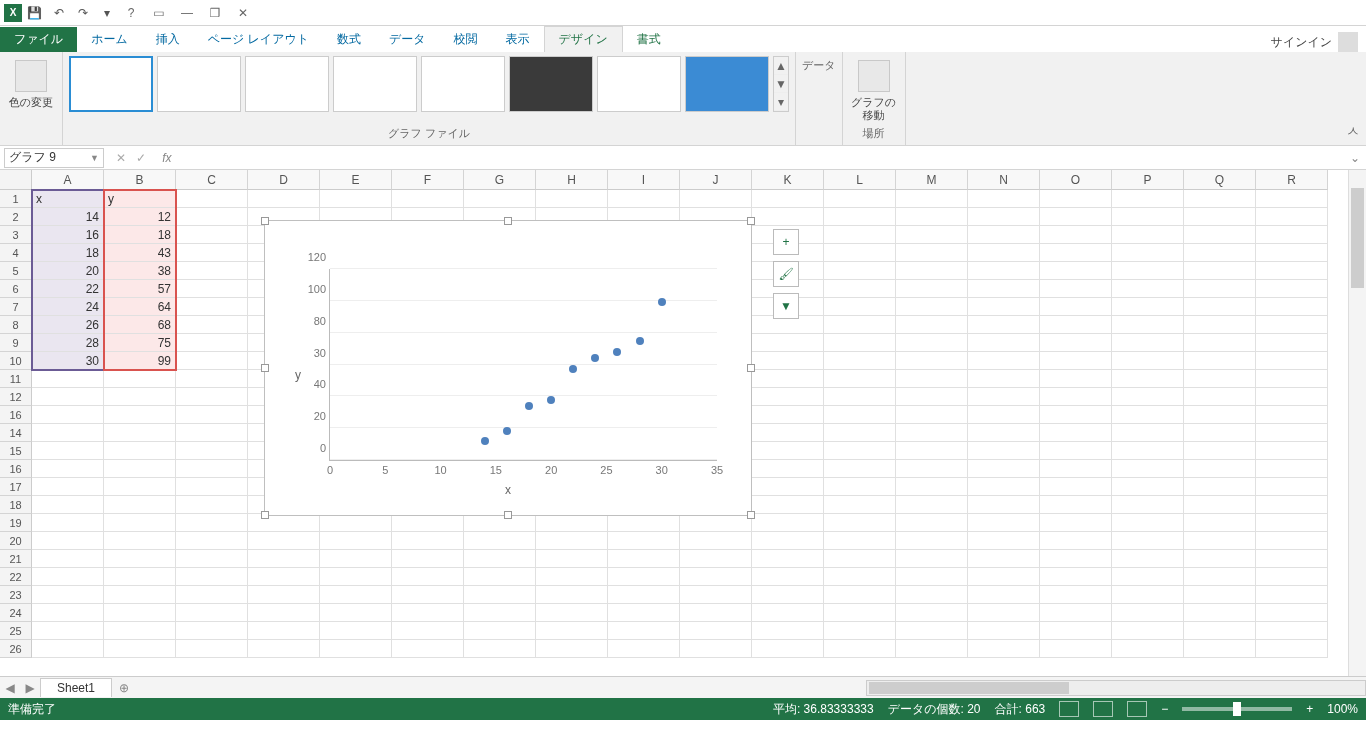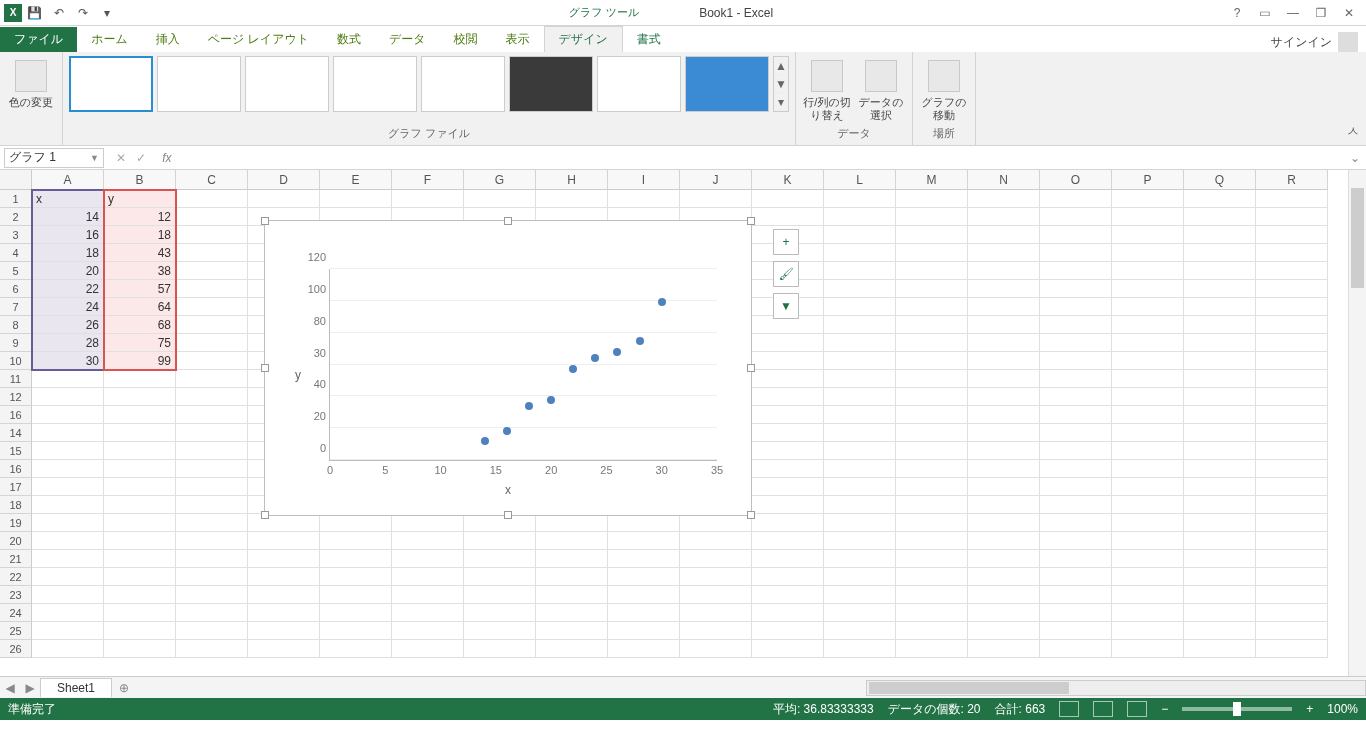--- a/index.html
+++ b/index.html
@@ -10,21 +10,21 @@
 .qat { display: flex; align-items: center; gap: 2px; padding-left: 4px; }
 .qat .xlicon { width: 18px; height: 18px; background: #217346; color:#fff; display:flex; align-items:center; justify-content:center; font-size:10px; font-weight:bold; }
 .qat .btn { width: 22px; height: 22px; display:flex; align-items:center; justify-content:center; color:#555; }
 .title-center { flex:1; display:flex; justify-content:center; align-items:center; gap:60px; font-size:12px; color:#444; }
 .title-center .tools { color:#217346; font-size:11px; }
 .title-right { display:flex; align-items:center; gap:2px; padding-right:4px; }
 .title-right .wbtn { width:26px; height:22px; display:flex; align-items:center; justify-content:center; color:#666; }
 
 
 .tabs { height: 26px; display:flex; align-items:flex-end; background:#fff; }
-.tab { padding:4px 14px; font-size:12px; color:#4d7c0f; cursor:default; }
+.tab { padding:4px 14px; font-size:12px; color:#0369a1; cursor:default; }
 .tab.file { background:#217346; color:#fff; }
 .tab.active { background:#f1f1f1; border:1px solid #d4d4d4; border-bottom:none; color:#217346; }
 .tab.contextual { color:#217346; }
 .tabs .spacer { flex:1; }
 .signin { display:flex; align-items:center; gap:6px; padding-right:8px; font-size:12px; color:#444; }
 .avatar { width:20px; height:20px; background:#ddd; }
 
 
 .ribbon { height: 94px; background:#f1f1f1; border-bottom:1px solid #d4d4d4; display:flex; position:relative; }
 .group { border-right:1px solid #d4d4d4; padding:4px 6px 0 6px; display:flex; flex-direction:column; align-items:center; }
@@ -100,24 +100,20 @@
 </head>
 <body>
 
 <div class="titlebar">
   <div class="qat">
     <div class="xlicon">X</div>
     <div class="btn">💾</div>
     <div class="btn">↶</div>
     <div class="btn">↷</div>
     <div class="btn">▾</div>
-  </div>
-  <div class="title-center">
-    <span class="tools">グラフ ツール</span>
-    <span>Book1 - Excel</span>
   </div>
   <div class="title-right">
     <div class="wbtn">?</div>
     <div class="wbtn">▭</div>
     <div class="wbtn">—</div>
     <div class="wbtn">❐</div>
     <div class="wbtn">✕</div>
   </div>
 </div>
 
@@ -163,47 +159,37 @@
         <div class="gallery-more">
             <div>▲</div>
             <div>▼</div>
             <div>▾</div>
           </div>
       </div>
     </div>
     <div class="glabel">グラフ ファイル</div>
   </div>
   <div class="group">
-    <div class="controls">
-      <div class="rbtn">
-          <div class="ico"></div>
-          <span>行/列の切り替え</span>
-        </div>
-      <div class="rbtn">
-          <div class="ico"></div>
-          <span>データの選択</span>
-        </div>
-    </div>
     <div class="glabel">データ</div>
   </div>
   <div class="group">
     <div class="controls">
       <div class="rbtn">
           <div class="ico"></div>
           <span>グラフの移動</span>
         </div>
     </div>
     <div class="glabel">場所</div>
   </div>
   <div class="collapse-arrow">ㅅ</div>
 </div>
 
 <div class="fbar">
   <div class="namebox">
-    <span>グラフ 1</span>
+    <span>グラフ 9</span>
       <span class="dd">▼</span>
   </div>
   <div class="fx-controls">
     <span>✕</span>
     <span>✓</span>
     <span class="fx-label">fx</span>
   </div>
   <div class="fbar-expand">⌄</div>
 </div>
 

